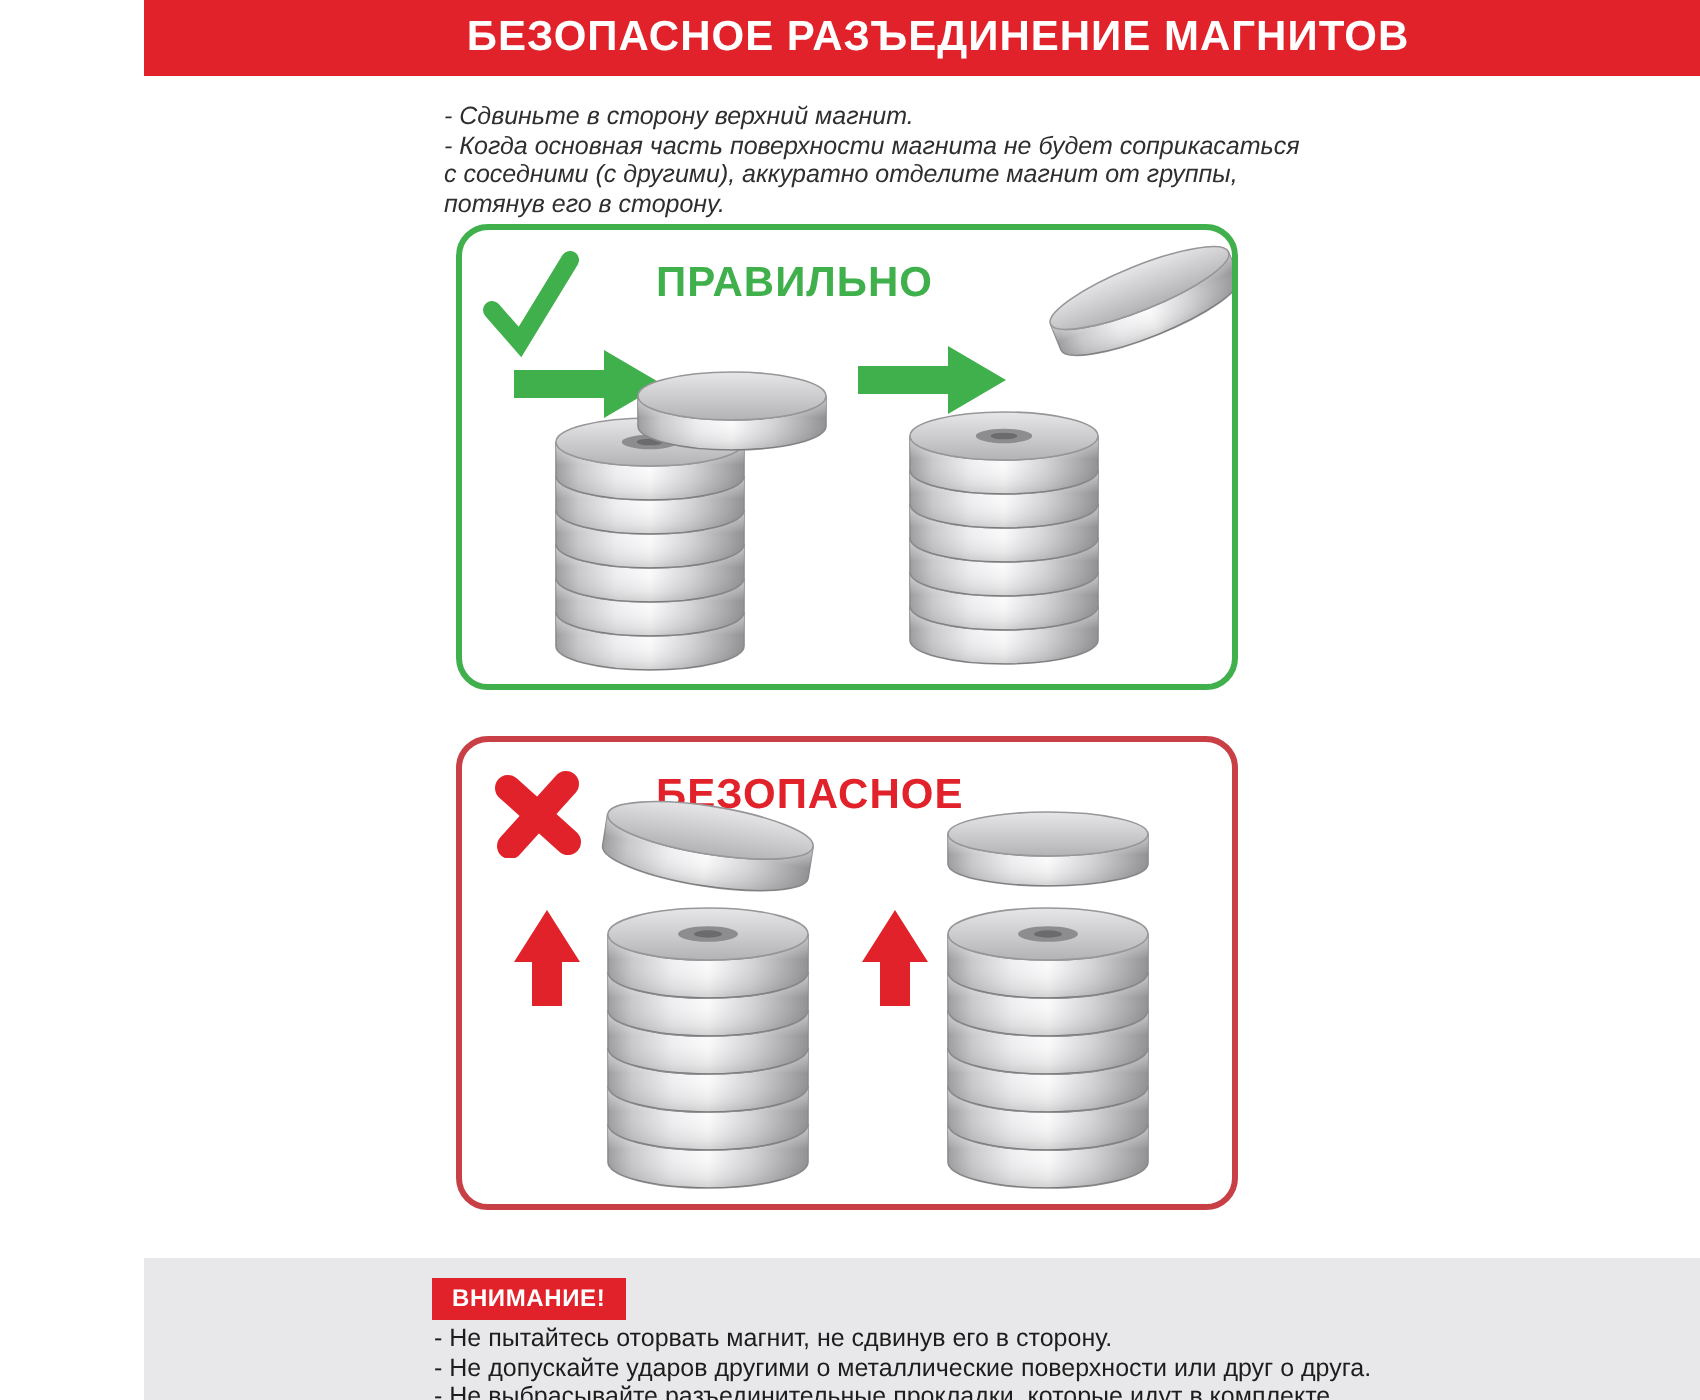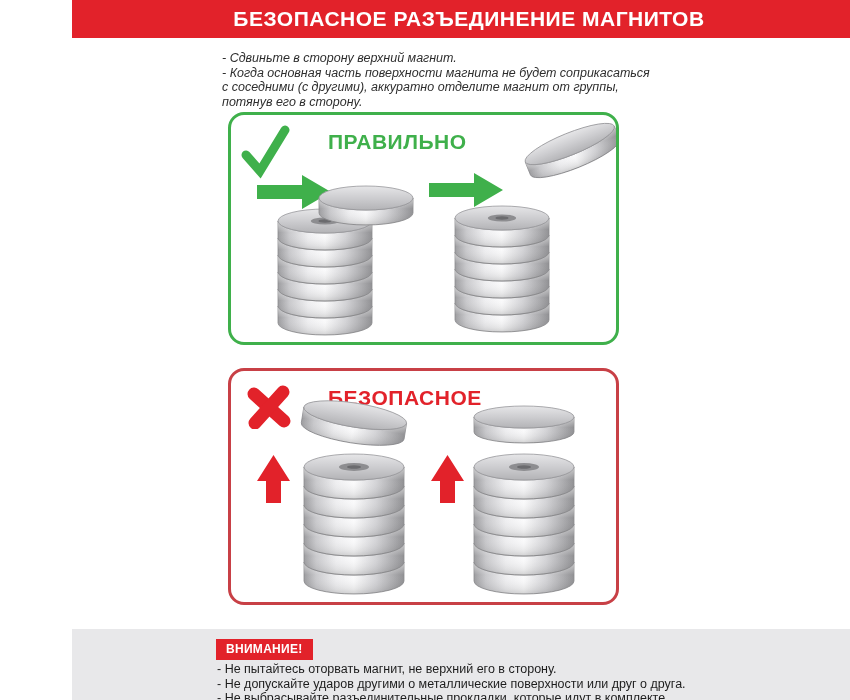--- a/index.html
+++ b/index.html
@@ -225,19 +225,19 @@
           <path d="M0 0 A 50 11 0 0 0 100 0 L 100 15 A 50 11 0 0 1 0 15 Z" fill="url(#silverH)" stroke="#8a8a8d" stroke-width="0.8"></path>
           <path d="M0 0 A 50 11 0 0 0 100 0 L 100 15 A 50 11 0 0 1 0 15 Z" fill="url(#sheenV)"></path>
           <ellipse cx="50" cy="0" rx="50" ry="11" fill="url(#topFace)" stroke="#97979a" stroke-width="0.8"></ellipse>
         </g>
     </svg>
   </div>
 
   <div class="warning-band">
     <div class="warning-badge">ВНИМАНИЕ!</div>
     <div class="warning-list">
-      <div>- Не пытайтесь оторвать магнит, не верхний его в сторону.</div>
+      <div>- Не пытайтесь оторвать магнит, не сдвинув его в сторону.</div>
       <div>- Не допускайте ударов другими о металлические поверхности или друг о друга.</div>
       <div>- Не выбрасывайте разъединительные прокладки, которые идут в комплекте.</div>
     </div>
   </div>
 
 </div>
 
 </body></html>

